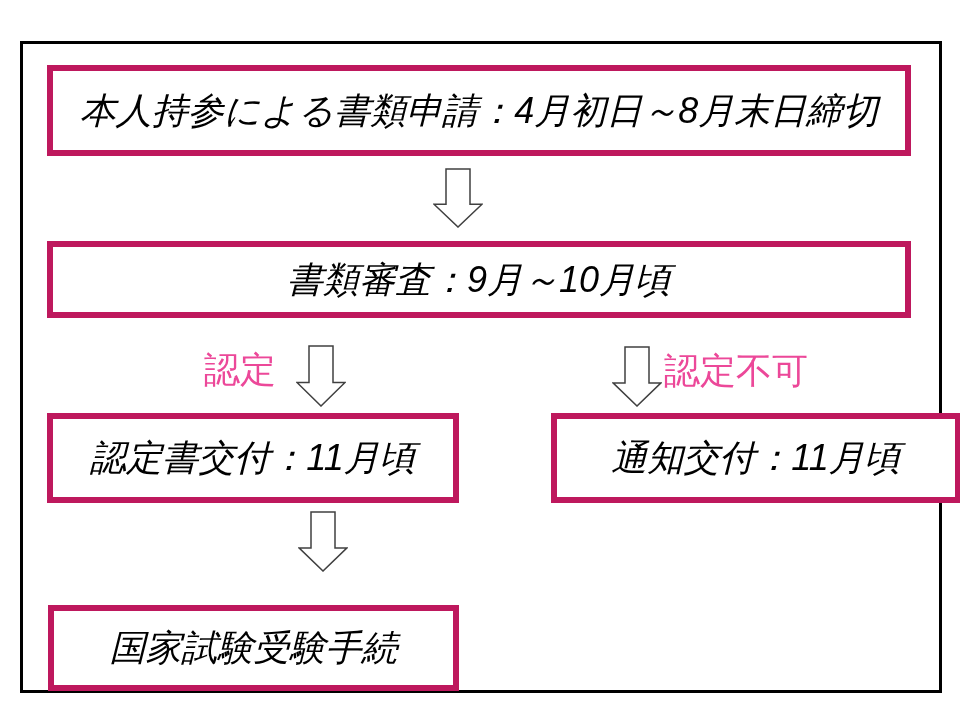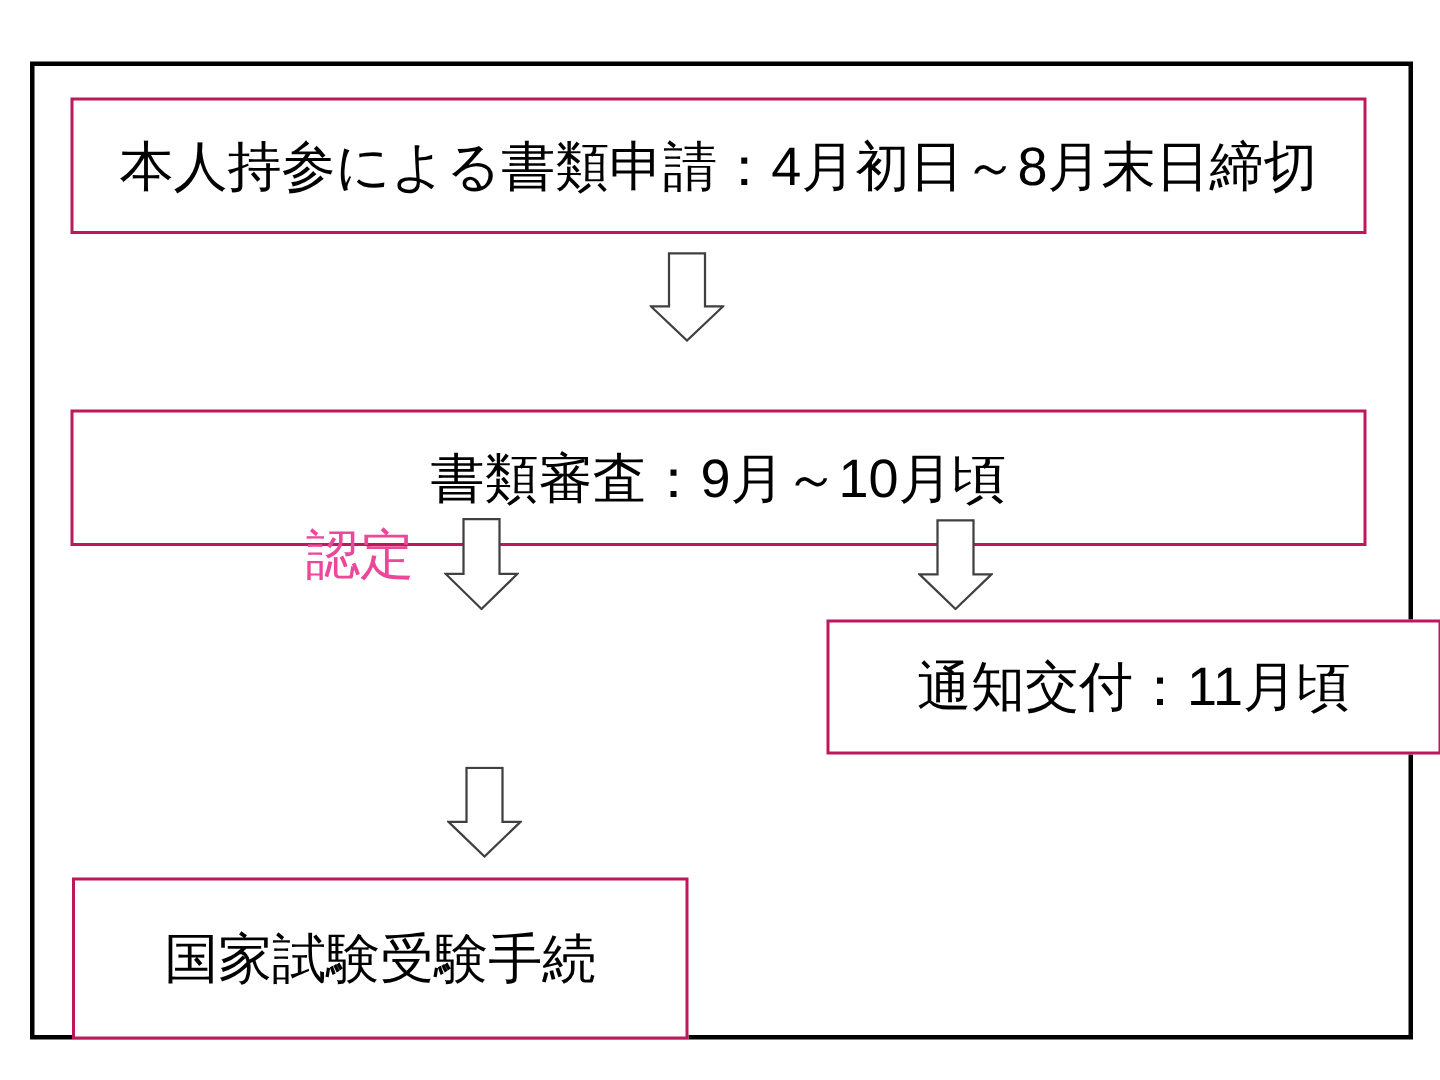--- a/index.html
+++ b/index.html
@@ -4,34 +4,35 @@
 <style>
   * { margin: 0; padding: 0; box-sizing: border-box; }
   html, body { width: 960px; height: 720px; background: #ffffff; }
   body { font-family: "Liberation Sans", "DejaVu Sans", sans-serif; color: #000000; }
   .canvas { position: relative; width: 960px; height: 720px; background: #ffffff; overflow: hidden; }
   .frame {
     position: absolute; left: 20px; top: 41px; width: 922px; height: 652px;
     border: 3px solid #000000; background: transparent;
   }
   .fbox {
-    position: absolute; border: 2px solid #be185d; background: #ffffff;
+    position: absolute; border: 6px solid #be185d; background: #ffffff;
     display: flex; align-items: center; justify-content: center;
     font-size: 36px; line-height: 1.2; color: #000000; white-space: nowrap;
     text-align: center;
+    font-style: italic;
   }
   .flabel {
     position: absolute; font-size: 36px; line-height: 38px; color: #ec4899; white-space: nowrap;
   }
   .arrow { position: absolute; display: block; }
   .box-application { left: 47px; top: 65px;  width: 864px; height: 91px; }
-  .box-screening   { left: 47px; top: 241px; width: 864px; height: 91px; margin-top: 32px; }
+  .box-screening   { left: 47px; top: 241px; width: 864px; height: 77px; }
   .box-certificate { left: 47px; top: 413px; width: 412px; height: 90px; }
   .box-notice      { left: 503px; top: 413px; width: 410px; height: 90px; margin-left: 48px; }
-  .box-exam        { left: 48px; top: 585px; width: 411px; height: 108px; text-align: center; }
+  .box-exam        { left: 48px; top: 605px; width: 411px; height: 86px; text-align: center; }
   .arrow-top        { left: 433px; top: 168px; width: 50px; height: 60px; }
   .arrow-approved   { left: 296px; top: 345px; width: 50px; height: 62px; }
   .arrow-rejected   { left: 612px; top: 346px; width: 50px; height: 61px; }
   .arrow-certificate{ left: 298px; top: 511px; width: 50px; height: 61px; }
   .label-approved { left: 204px; top: 351px; }
   .label-rejected { left: 664px; top: 352px; }
 </style>
 </head>
 <body>
 
@@ -50,21 +51,23 @@
   <div class="flabel label-approved">認定</div>
 
   <svg class="arrow arrow-approved" viewBox="0 0 50 62" preserveAspectRatio="none">
     <path d="M13 1 H37 V37.5 H49 L25 61 L1 37.5 H13 Z" fill="#ffffff" stroke="#404040" stroke-width="1.5"></path>
   </svg>
 
   <svg class="arrow arrow-rejected" viewBox="0 0 50 62" preserveAspectRatio="none">
     <path d="M13 1 H37 V37.5 H49 L25 61 L1 37.5 H13 Z" fill="#ffffff" stroke="#404040" stroke-width="1.5"></path>
   </svg>
 
+  <div class="flabel label-rejected">認定不可</div>
 
+  <div class="fbox box-certificate">認定書交付：11月頃</div>
 
   <div class="fbox box-notice">通知交付：11月頃</div>
 
   <svg class="arrow arrow-certificate" viewBox="0 0 50 62" preserveAspectRatio="none">
     <path d="M13 1 H37 V37.5 H49 L25 61 L1 37.5 H13 Z" fill="#ffffff" stroke="#404040" stroke-width="1.5"></path>
   </svg>
 
   <div class="fbox box-exam">国家試験受験手続</div>
 
 </div>

